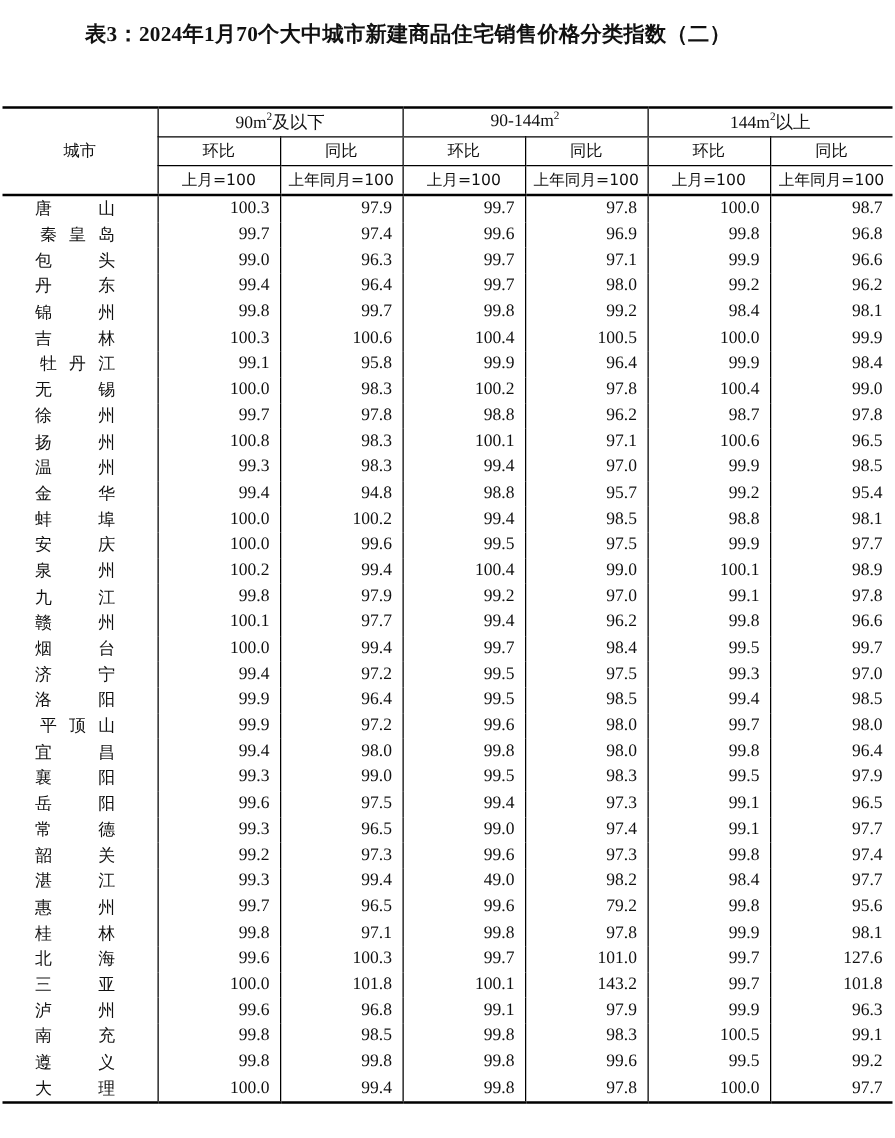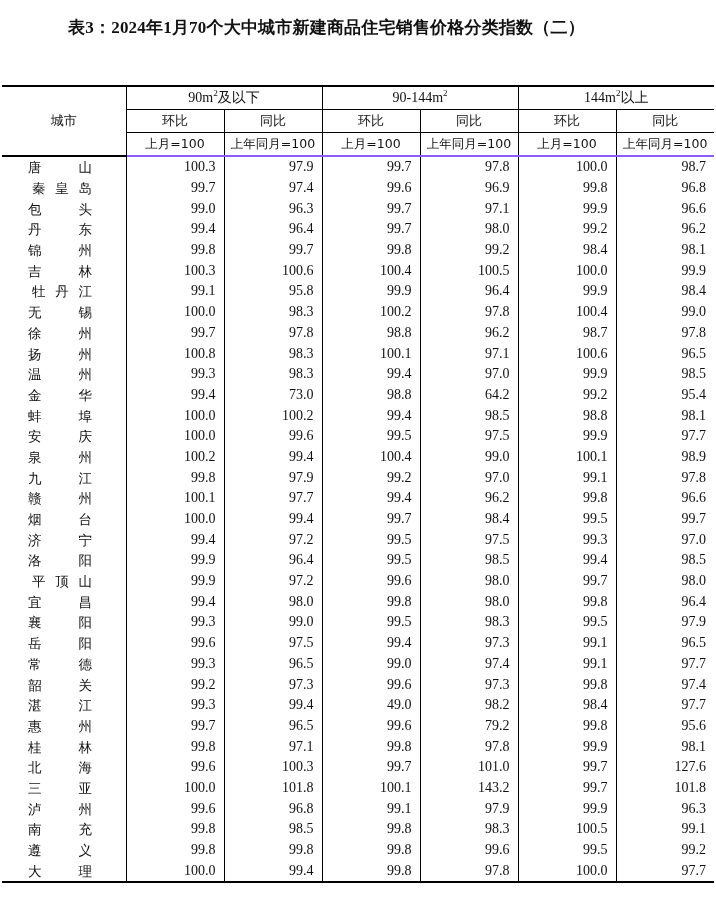--- a/index.html
+++ b/index.html
@@ -6,21 +6,21 @@
   body { width: 716px; height: 910px; position: relative; overflow: hidden; font-family: "Liberation Serif", "DejaVu Serif", serif; color: #111; }
   .title { position: absolute; left: 0; top: 16px; width: 653px; text-align: center; font-size: 17px; font-weight: bold; letter-spacing: 0.2px; }
   table.grid { position: absolute; left: 2px; top: 85px; width: 712px; border-collapse: collapse; table-layout: fixed; }
   table.grid col.c0 { width: 124px; }
   table.grid col.cn { width: 98px; }
   .grid th, .grid td { padding: 0; font-weight: normal; }
   .grid thead tr:first-child th { border-top: 2px solid #000; }
   .grid th { font-size: 13px; text-align: center; border-left: 1px solid #000; border-bottom: 1px solid #000; height: 22px; font-family: "DejaVu Sans", "Liberation Sans", sans-serif; }
   .grid th.group { font-family: "Liberation Serif", serif; font-size: 14px; }
   .grid th.city { border-left: none; }
-  .grid thead tr.units th { border-bottom: 2px solid #8b5cf6; font-size: 12.5px; }
+  .grid thead tr.units th { border-bottom: 2px solid #000000; font-size: 12.5px; }
   .grid th.city-head { border-bottom: 2px solid #000; }
   .grid td { height: 20.7px; font-size: 14px; text-align: right; padding-right: 8px; border-left: 1px solid #000; line-height: 20px; }
   .grid td.city { border-left: none; text-align: left; padding: 0 0 0 26px; font-family: "DejaVu Sans", "Liberation Sans", sans-serif; font-size: 13.5px; }
   .grid td.city span { display: inline-block; width: 64px; text-align-last: justify; text-align: justify; }
   .grid td.city span.three { width: 60px; padding-left: 4px; }
   .grid tbody tr:last-child td { border-bottom: 2px solid #000; }
   sup { font-size: 9px; line-height: 0; }
 </style>
 </head>
 <body>
@@ -195,23 +195,23 @@
         <td>97.0</td>
         <td>99.9</td>
         <td>98.5</td>
       </tr>
       <tr>
         <td class="city"><span style="display: inline-flex; justify-content: space-between; width: 64px;">
             <span style="width: auto;">金</span>
             <span style="width: auto;">华</span>
           </span></td>
         <td>99.4</td>
-        <td>73.0</td>
+        <td>94.8</td>
         <td>98.8</td>
-        <td>64.2</td>
+        <td>95.7</td>
         <td>99.2</td>
         <td>95.4</td>
       </tr>
       <tr>
         <td class="city"><span style="display: inline-flex; justify-content: space-between; width: 64px;">
             <span style="width: auto;">蚌</span>
             <span style="width: auto;">埠</span>
           </span></td>
         <td>100.0</td>
         <td>100.2</td>

